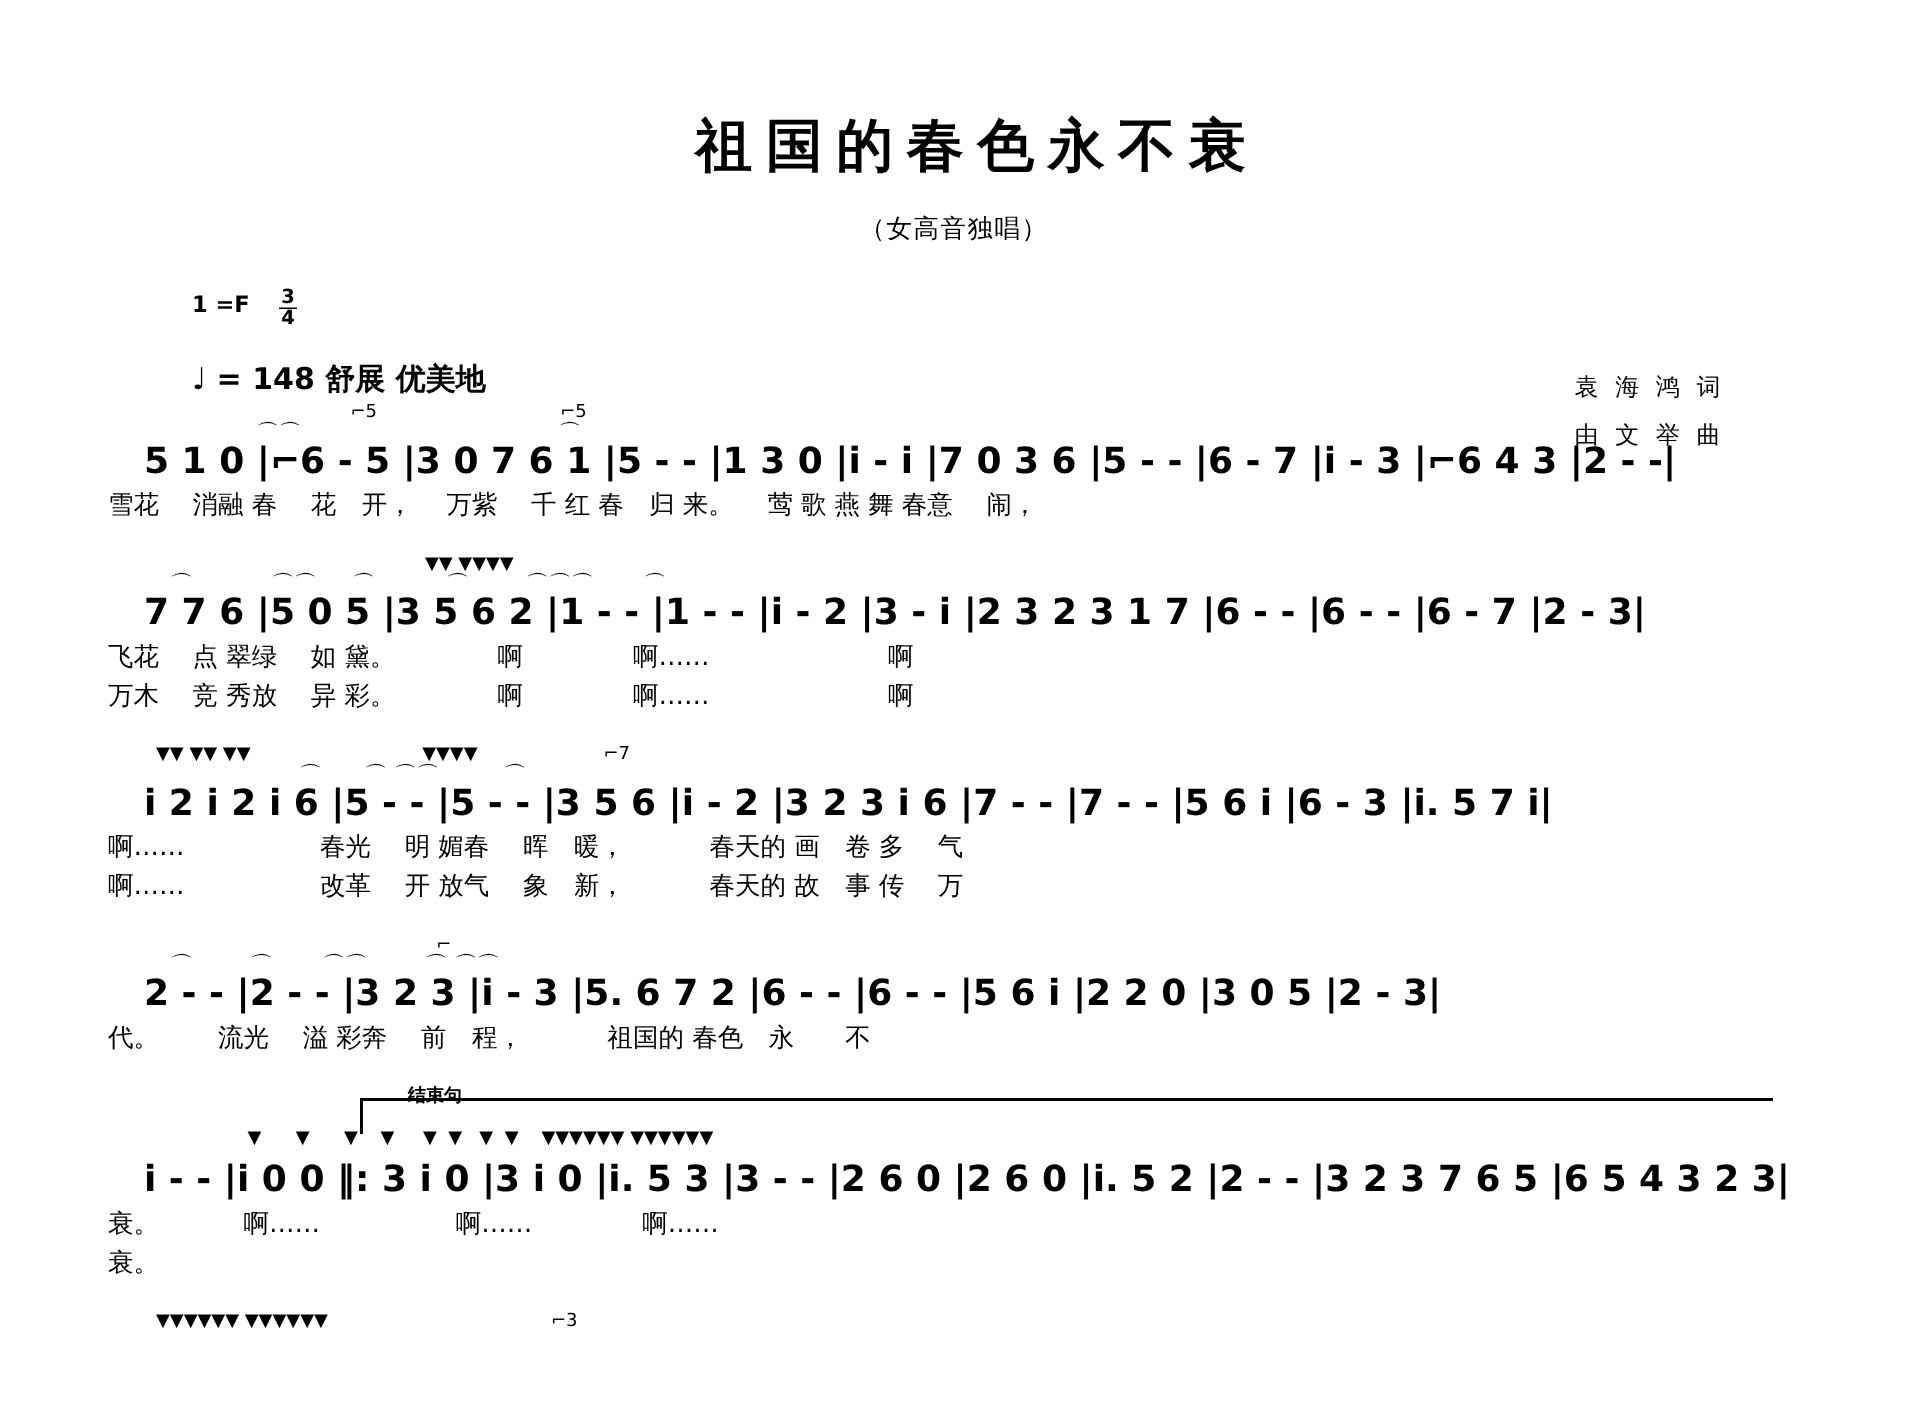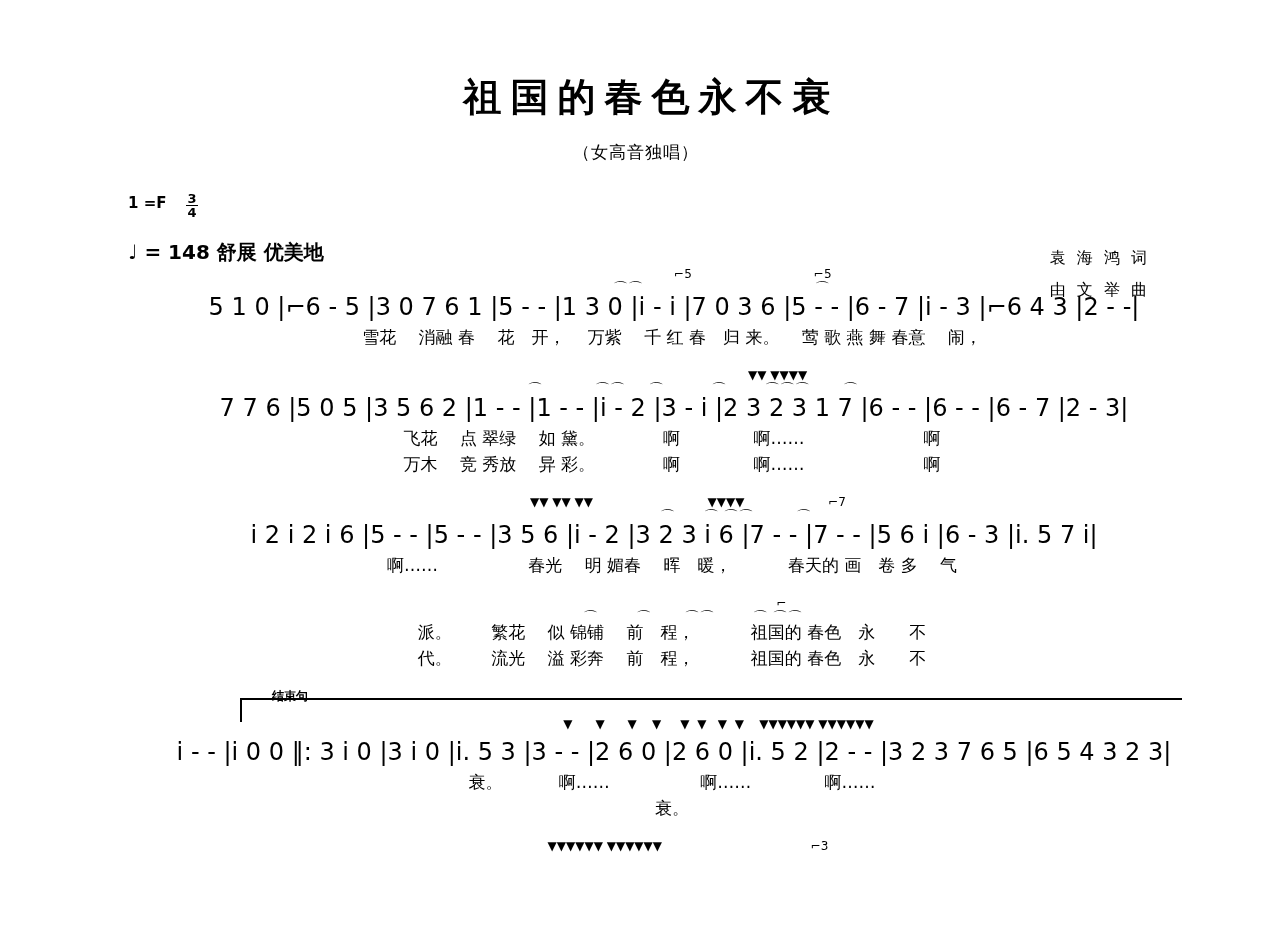--- a/index.html
+++ b/index.html
@@ -83,29 +83,28 @@
   
   .music {
     position: absolute;
     left: 0;
     top: 196px;
     width: 1272px;
   }
   .system {
     position: relative;
     margin: 0 0 0 0;
-    text-align: center;
   }
   .notes {
     font-family: "DejaVu Sans", sans-serif;
-    font-weight: normal;
+    font-weight: bold;
     font-size: 24px;
     letter-spacing: 0px;
     white-space: pre;
-    padding-left: 76px;
+    padding-left: 96px;
     line-height: 1.0;
     height: 34px;
   }
   .lyric {
     font-family: "DejaVu Sans", sans-serif;
     font-size: 17px;
     white-space: pre;
     padding-left: 72px;
     line-height: 1.0;
     height: 26px;
@@ -183,27 +182,28 @@
       <div class="lyric">飞花　 点 翠绿　 如 黛。　　　　啊　　　　 啊……　　　　　　　啊</div>
       <div class="lyric">万木　 竞 秀放　 异 彩。　　　　啊　　　　 啊……　　　　　　　啊</div>
     </div>
     <div class="sys-gap"></div>
 
     <div class="system">
       <div class="marks">▼▼ ▼▼ ▼▼                              ▼▼▼▼                      ⌐7</div>
       <div class="slurline">                    ⌒      ⌒ ⌒⌒         ⌒</div>
       <div class="notes">i 2 i 2 i 6 |5 - - |5 - - |3 5 6 |i - 2 |3 2 3 i 6 |7 - - |7 - - |5 6 i |6 - 3 |i. 5 7 i|</div>
       <div class="lyric">啊……　　　　　 春光　 明 媚春　 晖　暖，　　　 春天的 画　卷 多　 气</div>
+      <div class="lyric">啊……　　　　　 改革　 开 放气　 象　新，　　　 春天的 故　事 传　 万</div>
     </div>
     <div class="sys-gap"></div>
 
     <div class="system">
       <div class="marks">                                                 ⌐</div>
       <div class="slurline">  ⌒        ⌒       ⌒⌒        ⌒ ⌒⌒</div>
-      <div class="lyric">派。　　 繁花　 似 锦铺　 前　程，　　　 祖国的 春色　永　　不</div>
+      <div class="notes">2 - - |2 - - |3 2 3 |i - 3 |5. 6 7 2 |6 - - |6 - - |5 6 i |2 2 0 |3 0 5 |2 - 3|</div>
       <div class="lyric">代。　　 流光　 溢 彩奔　 前　程，　　　 祖国的 春色　永　　不</div>
     </div>
     <div class="sys-gap"></div>
 
     <div class="system">
       <div class="ending-bracket" style="left:240px; top:8px; width:940px; height:22px;"></div>
       <div class="ending-label" style="left:272px; top:-2px;font-family:Liberation Serif, serif;">结束句</div>
       <div class="marks" style="padding-top:28px; height:22px;">                ▼      ▼      ▼    ▼     ▼  ▼   ▼  ▼    ▼▼▼▼▼▼ ▼▼▼▼▼▼</div>
       <div class="notes">i - - |i 0 0 ‖: 3 i 0 |3 i 0 |i. 5 3 |3 - - |2 6 0 |2 6 0 |i. 5 2 |2 - - |3 2 3 7 6 5 |6 5 4 3 2 3|</div>
       <div class="lyric">衰。　　　 啊……　　　　　 啊……　　　　 啊……</div>

